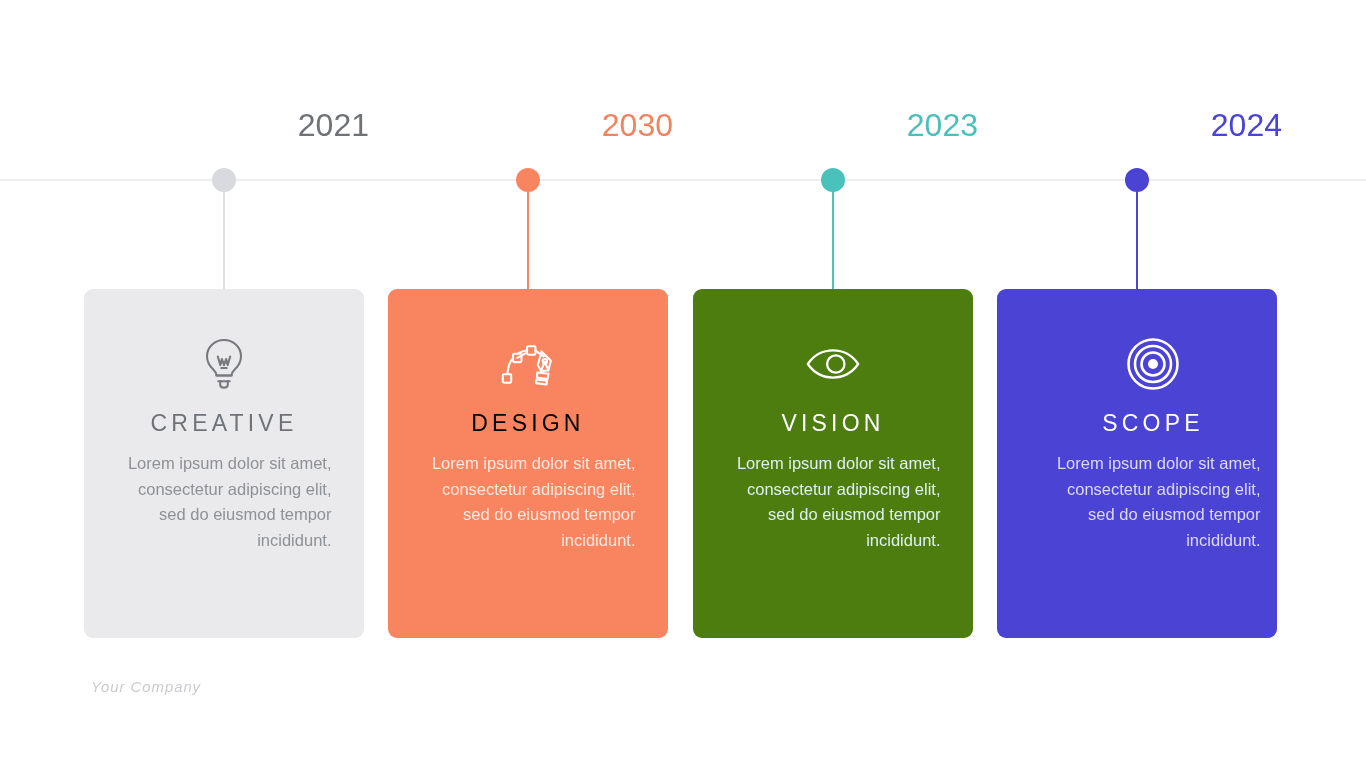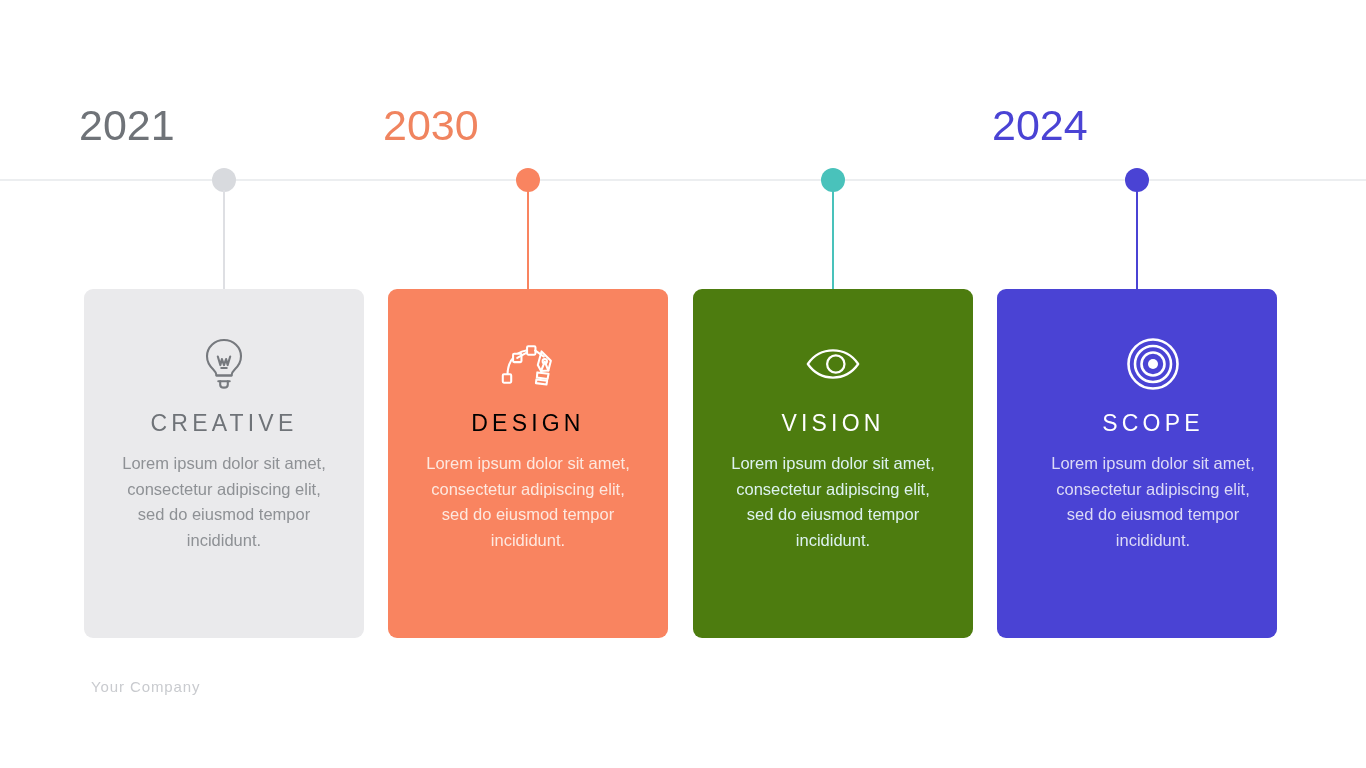--- a/index.html
+++ b/index.html
@@ -44,22 +44,22 @@
   .col-1 { left: 383px; }
   .col-2 { left: 688px; }
   .col-3 { left: 992px; }
 
   
   .year {
     position: absolute;
     top: 103px;
     left: 0;
     width: 290px;
-    text-align: left;
-    font-size: 43px;
+    text-align: right;
+    font-size: 32px;
     font-weight: normal;
     letter-spacing: 0px;
     line-height: 44px;
   }
 
   
   .dot {
     position: absolute;
     top: 168px;
     left: 50%;
@@ -110,32 +110,33 @@
     line-height: 28px;
     font-weight: normal;
     text-align: center;
   }
 
   .card-body {
     margin-top: 14px;
     width: 215px;
     font-size: 16.5px;
     line-height: 25.6px;
-    text-align: center;
+    text-align: right;
     font-weight: normal;
   }
 
   
   .footer-company {
     position: absolute;
     left: 91px;
     top: 678px;
     font-size: 15px;
     letter-spacing: 0.9px;
     color: #c9cbcf;
+    font-style: italic;
   }
 </style>
 </head>
 <body>
 
 <div id="slide" style="background: rgb(255, 255, 255);">
 
   <div class="timeline-axis" style="background: rgb(236, 238, 240);"></div>
 
   <div class="column col-0">
@@ -188,20 +189,21 @@
             <path d="M39 42.5 L50.5 44 49.8 48 38.5 46.5 Z"></path>
           </g>
         </svg>
       </div>
       <div class="card-title" style="color: #000000;">DESIGN</div>
       <div class="card-body" style="color: rgb(253, 232, 223);">Lorem ipsum dolor sit amet, consectetur adipiscing elit, sed do eiusmod tempor incididunt.</div>
     </div>
   </div>
 
   <div class="column col-2">
+    <div class="year" style="color: rgb(75, 191, 185);">2023</div>
     <div class="dot" style="background: rgb(73, 194, 187);"></div>
     <div class="stem" style="background: rgb(73, 194, 187);"></div>
     <div class="card" style="background: #4d7c0f;">
       <div class="card-icon">
         <svg width="60" height="36" viewBox="0 0 60 36">
           <g fill="none" stroke="#ffffff" stroke-width="2.4" stroke-linecap="round" stroke-linejoin="round">
             <path d="M3 18 C11 6.5 20.5 3.5 30 3.5 C39.5 3.5 49 6.5 57 18 C49 29.5 39.5 32.5 30 32.5 C20.5 32.5 11 29.5 3 18 Z"></path>
             <circle cx="33" cy="18" r="9.3"></circle>
           </g>
         </svg>

